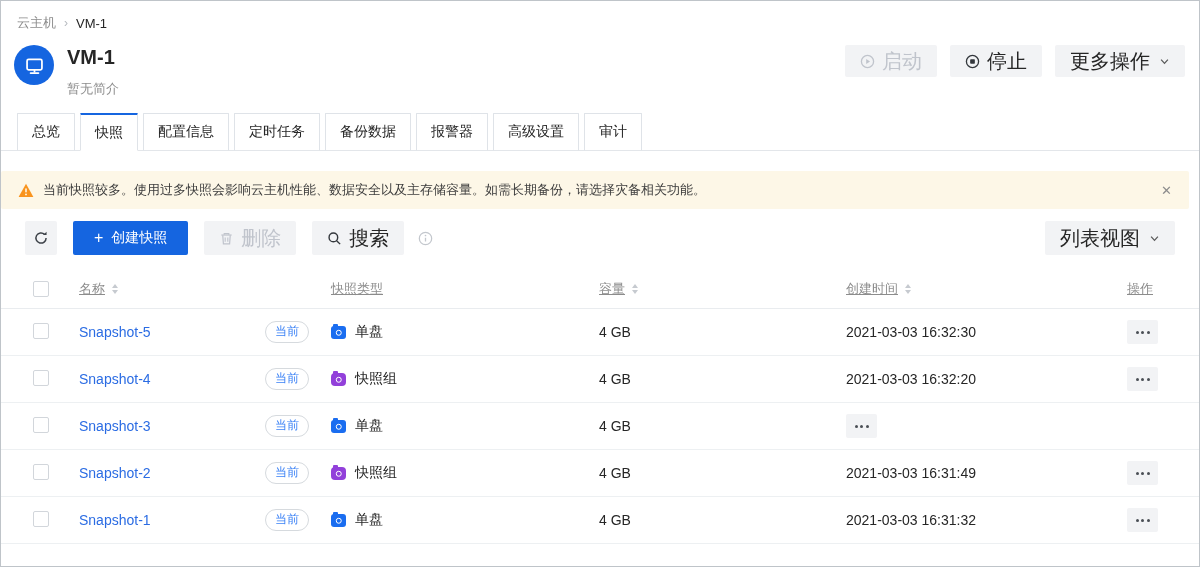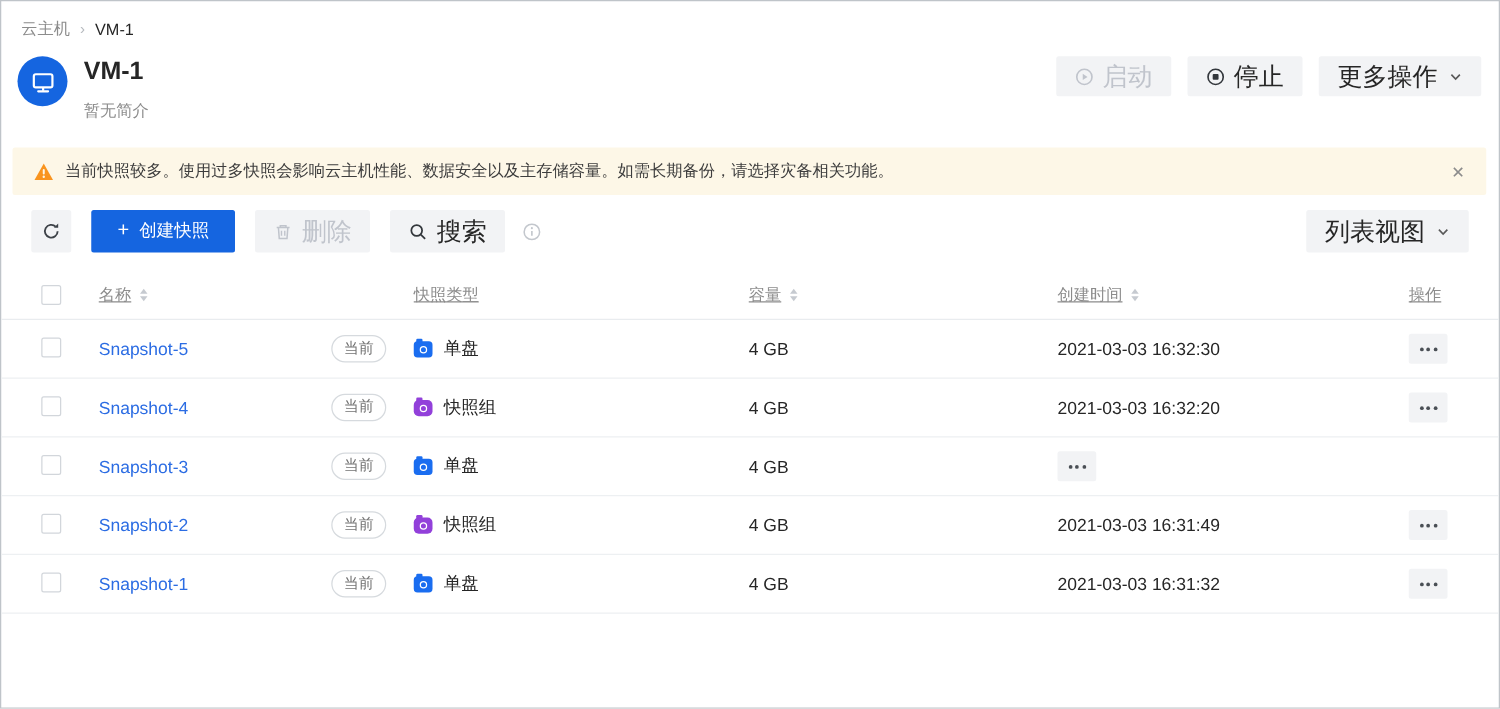--- a/index.html
+++ b/index.html
@@ -31,21 +31,21 @@
   .btn .chev { color:#595959; margin-left:2px; }
 
   
   .tabs { display:flex; padding-left:16px; margin-top:15px; border-bottom:1px solid #e3e6ea; }
   .tab { height:38px; display:flex; align-items:center; padding:0 14px; font-size:14px;
          background:#fff; border:1px solid #dfe3e8; border-bottom:1px solid #e3e6ea;
          margin-right:5px; margin-bottom:-1px; cursor:pointer; border-radius:1px 1px 0 0; }
   .tab.active { border-top:2px solid #1565e0; border-bottom:1px solid #fff; }
 
   
-  .alert { margin: 20px 10px 0 9px; height:38px; background:#fdf7e7; border-radius:2px;
+  .alert { margin: 20px 10px 0 0; height:38px; background:#fdf7e7; border-radius:2px;
            display:flex; align-items:center; padding:0 17px; font-size:13px; color:#3d3d3d; gap:9px; }
   .alert .close { margin-left:auto; color:#8c8c8c; font-size:13px; cursor:pointer; line-height:1; }
 
   
   .toolbar { margin: 12px 24px 0 24px; display:flex; align-items:center; }
   .tool-gap { margin-right:16px; }
   .icon-btn { width:32px; height:34px; background:#f2f3f5; border:none; border-radius:2px;
               display:inline-flex; align-items:center; justify-content:center; color:#3d4248; cursor:pointer; }
   .btn-primary { height:34px; padding:0 21px; background:#1565e0; color:#fff; border:none; border-radius:2px;
                  font-size:14px; display:inline-flex; align-items:center; gap:8px; cursor:pointer; font-family:inherit; }
@@ -61,21 +61,21 @@
   .thead { height:40px; color:#8c8c8c; font-size:13px; border-bottom:1px solid #e9ecef; }
   .thead .hcell { display:flex; align-items:center;text-decoration:underline; }
   .sorter { display:inline-flex; flex-direction:column; row-gap:2px; margin-left:7px; cursor:pointer; }
   .sorter .up { width:0; height:0; border-left:3.5px solid transparent; border-right:3.5px solid transparent; border-bottom:4.5px solid #c6cad0; }
   .sorter .dn { width:0; height:0; border-left:3.5px solid transparent; border-right:3.5px solid transparent; border-top:4.5px solid #c6cad0; }
   .trow { height:47px; border-bottom:1px solid #edf0f2; font-size:14px; }
   .cb { width:16px; height:16px; border:1px solid #d2d6db; border-radius:2px; background:#fff; display:inline-block; cursor:pointer; }
   .name-cell { display:flex; align-items:center; }
   .link { color:#2b6ce3; text-decoration:none; cursor:pointer; }
   .badge { margin-left:auto; margin-right:22px; border:1px solid #d6dade; border-radius:11px;
-           padding: 2px 9px; font-size:12px; color:#737373; line-height:1.3; white-space:nowrap; }
+           padding: 2px 9px; font-size:12px; color:#3b82f6; line-height:1.3; white-space:nowrap; }
   .type-cell { display:flex; align-items:center; gap:9px;text-align:center; }
   .type-icon { width:15px; height:13px; border-radius:3px; position:relative; display:inline-block; background:#1a6df0; margin-top:1px; }
   .type-icon::before { content:""; position:absolute; left:50%; top:50%; transform:translate(-50%,-50%);
                        width:4.5px; height:4.5px; border:1.6px solid #fff; border-radius:50%; }
   .type-icon::after { content:""; position:absolute; top:-2px; left:2px; width:5px; height:3px; border-radius:1px 1px 0 0; background:inherit; }
   .type-icon[data-kind="group"] { background:#9240da; border-radius:4px; }
   .action-cell { display:flex; }
   .more-btn { width:31px; height:24px; background:#f2f3f5; border-radius:2px; border:none;
               display:inline-flex; align-items:center; justify-content:center; gap:2.5px; cursor:pointer; }
   .more-btn i { width:3px; height:3px; background:#4a4f55; border-radius:50%; display:block; }
@@ -128,20 +128,30 @@
         <span>更多操作</span>
         <span class="chev" style="display:inline-flex;">
           <svg width="11" height="11" viewBox="0 0 12 12">
               <path d="M2.3 4l3.7 4 3.7-4" fill="none" stroke="currentColor" stroke-width="1.4"></path>
             </svg>
         </span>
       </button>
     </div>
   </div>
 
+  <div class="tabs">
+    <div class="tab">总览</div>
+    <div class="tab active">快照</div>
+    <div class="tab">配置信息</div>
+    <div class="tab">定时任务</div>
+    <div class="tab">备份数据</div>
+    <div class="tab">报警器</div>
+    <div class="tab">高级设置</div>
+    <div class="tab">审计</div>
+  </div>
 
   <div class="alert">
     <span style="display:inline-flex;flex:none;">
       <svg width="16" height="15" viewBox="0 0 16 15">
           <path d="M8 0.8 15.4 14H0.6z" fill="#f9941e"></path>
           <rect x="7.2" y="5.2" width="1.6" height="4.3" rx="0.8" fill="#fdf7e7"></rect>
           <circle cx="8" cy="11.4" r="0.95" fill="#fdf7e7"></circle>
         </svg>
     </span>
     <span>当前快照较多。使用过多快照会影响云主机性能、数据安全以及主存储容量。如需长期备份，请选择灾备相关功能。</span>

